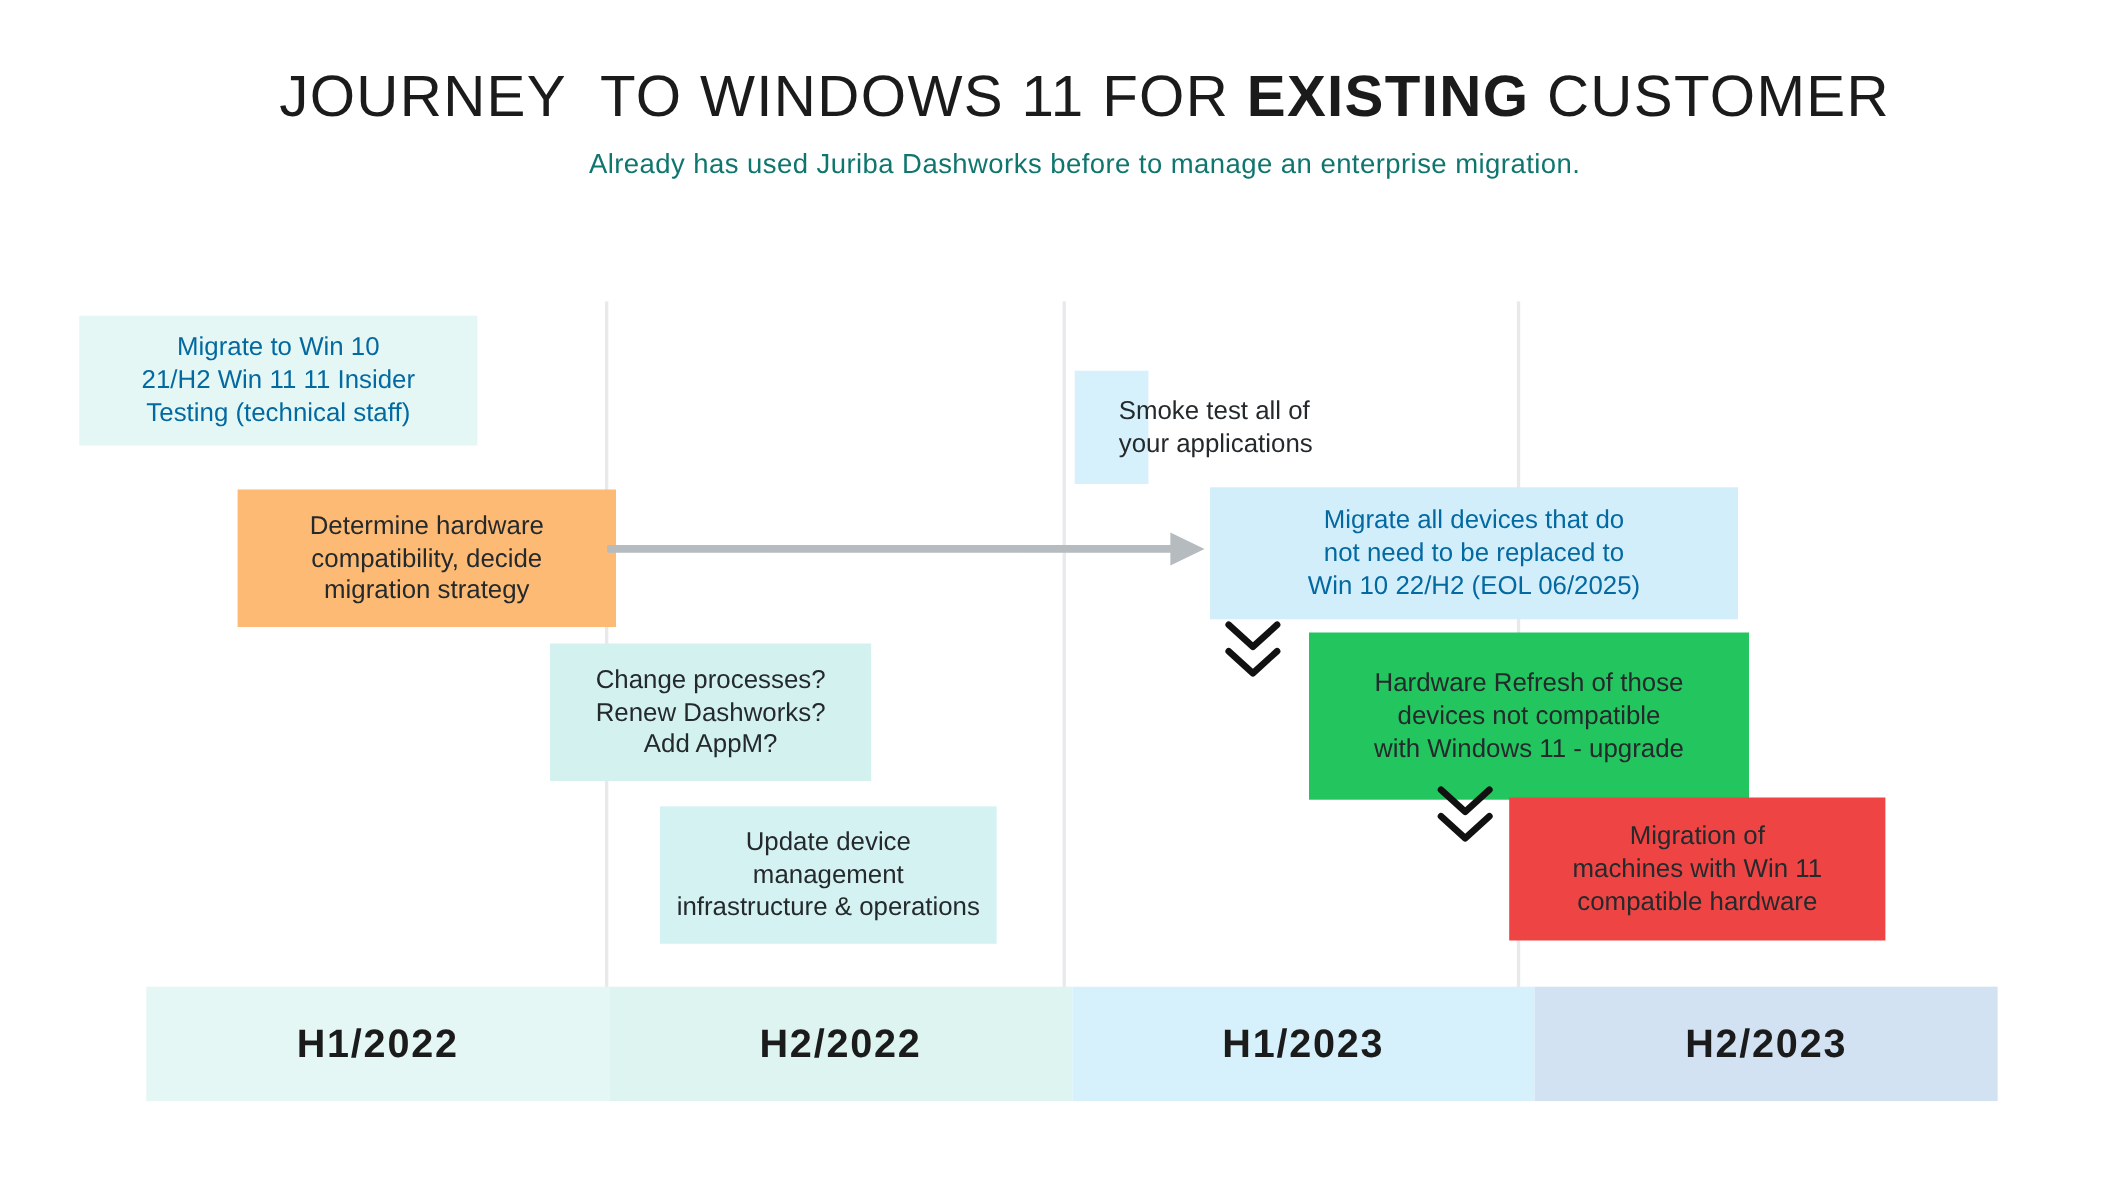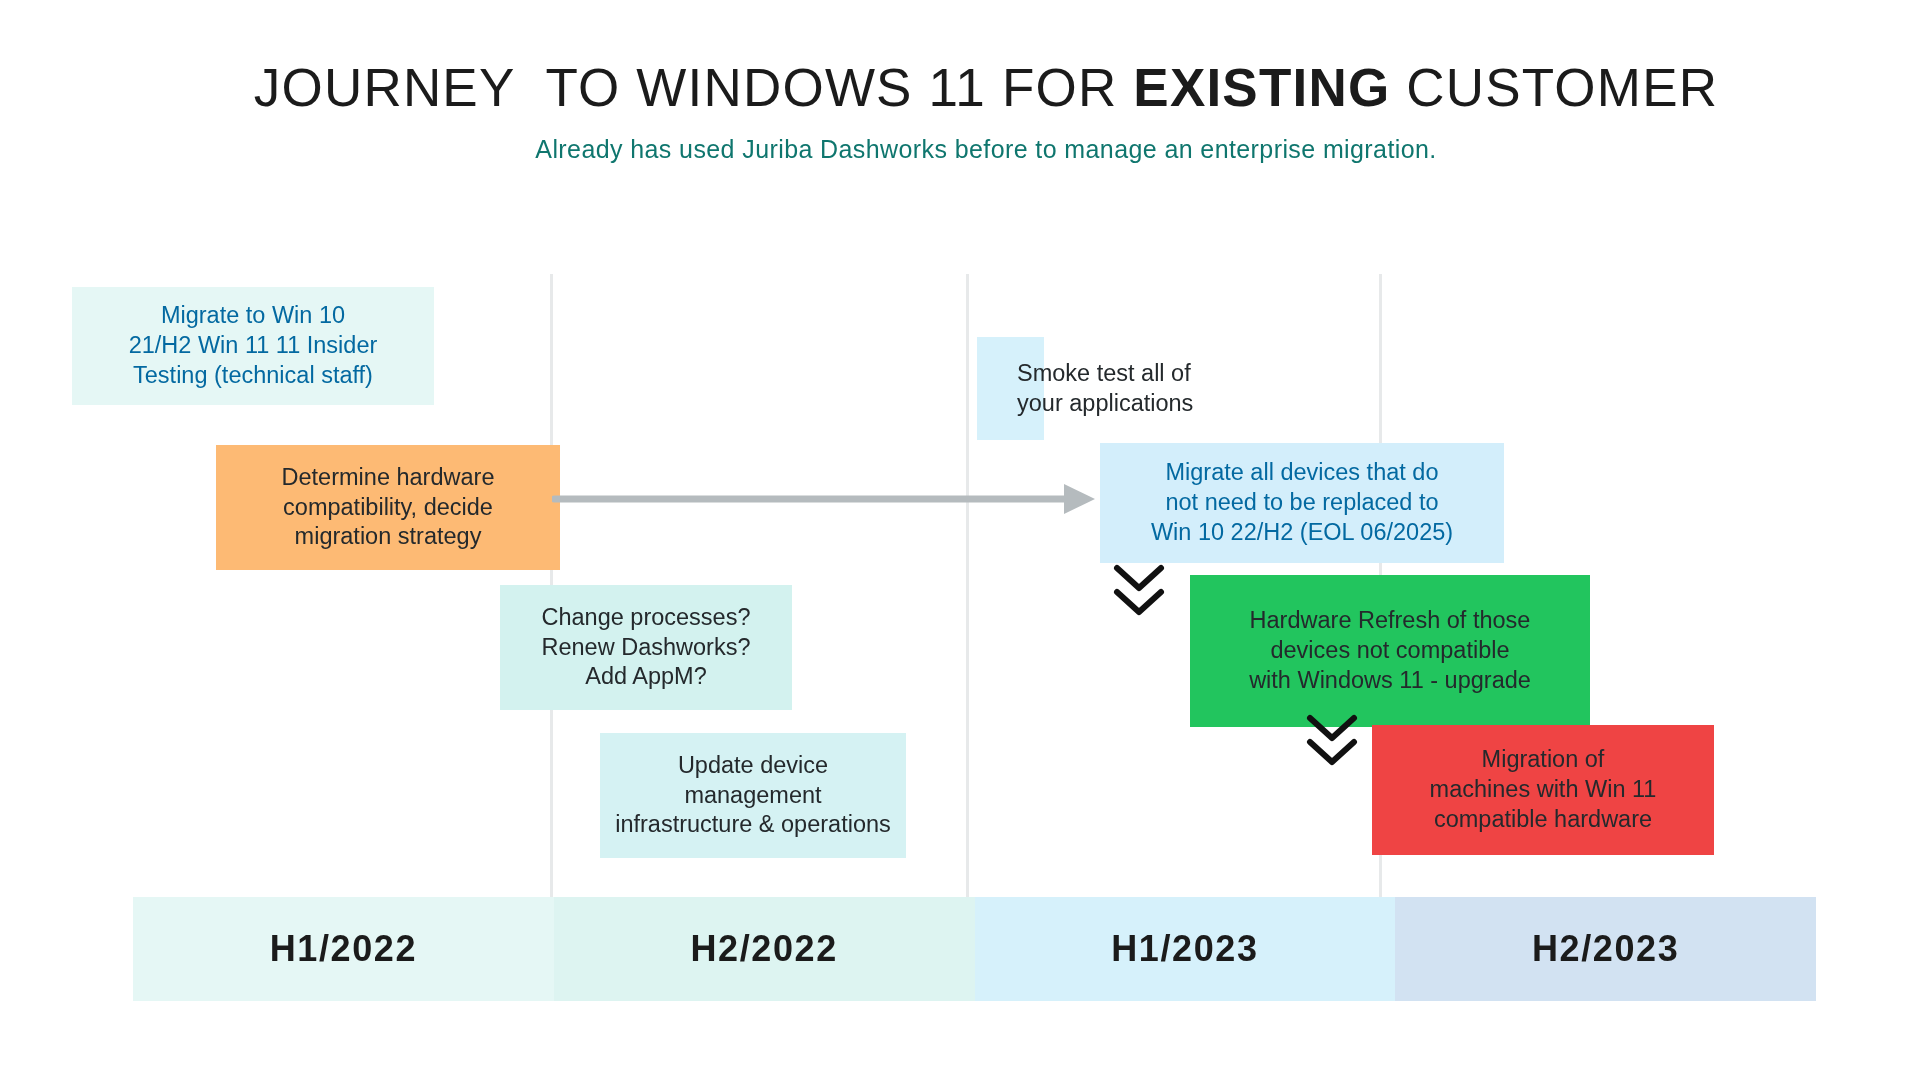--- a/index.html
+++ b/index.html
@@ -167,21 +167,21 @@
       </div>
       <div class="task-box" style="left: 600px; top: 733px; width: 306px; height: 125px; background: rgb(213, 242, 243);">
         <span class="txt">Update device
 management
 infrastructure &amp; operations</span>
       </div>
       <div class="task-box overflow" style="left: 977px; top: 337px; width: 67px; height: 103px; background: rgb(214, 241, 251); padding-left: 40px;">
         <span class="txt">Smoke test all of
 your applications</span>
       </div>
-      <div class="task-box faded" style="left: 1100px; top: 443px; width: 404px; height: 120px; background: rgb(211, 238, 251);">
+      <div class="task-box faded" style="left: 1100px; top: 443px; width: 480px; height: 120px; background: rgb(211, 238, 251);">
         <span class="txt">Migrate all devices that do
 not need to be replaced to
 Win 10 22/H2 (EOL 06/2025)</span>
       </div>
       <div class="task-box" style="left: 1190px; top: 575px; width: 400px; height: 152px; background: #22c55e;">
         <span class="txt">Hardware Refresh of those
 devices not compatible
 with Windows 11 - upgrade</span>
       </div>
       <div class="task-box" style="left: 1372px; top: 725px; width: 342px; height: 130px; background: #ef4444;">

